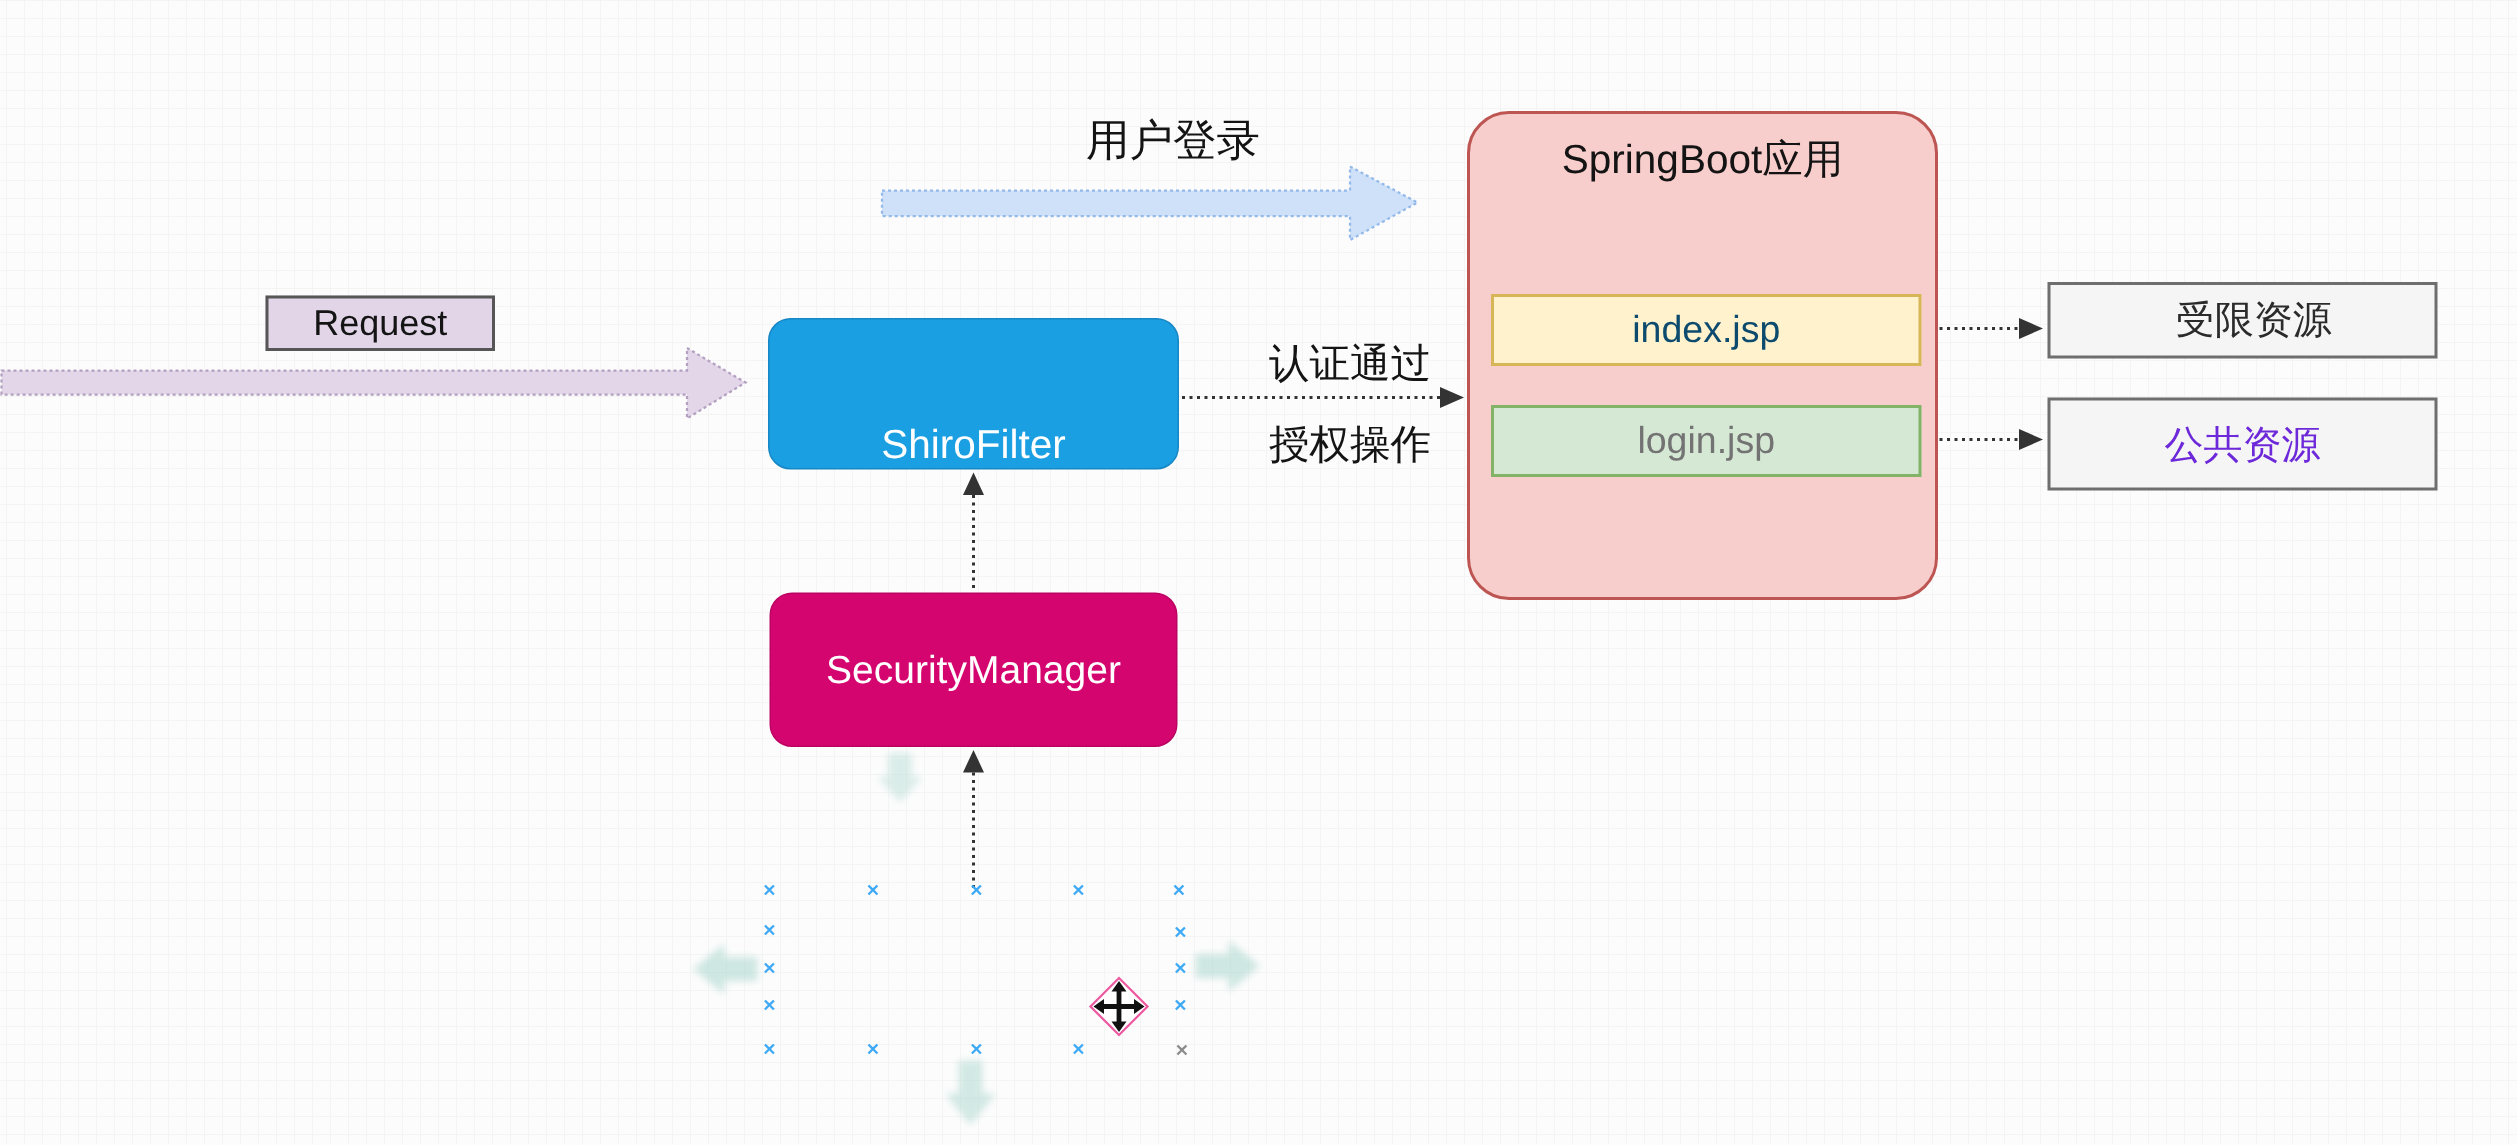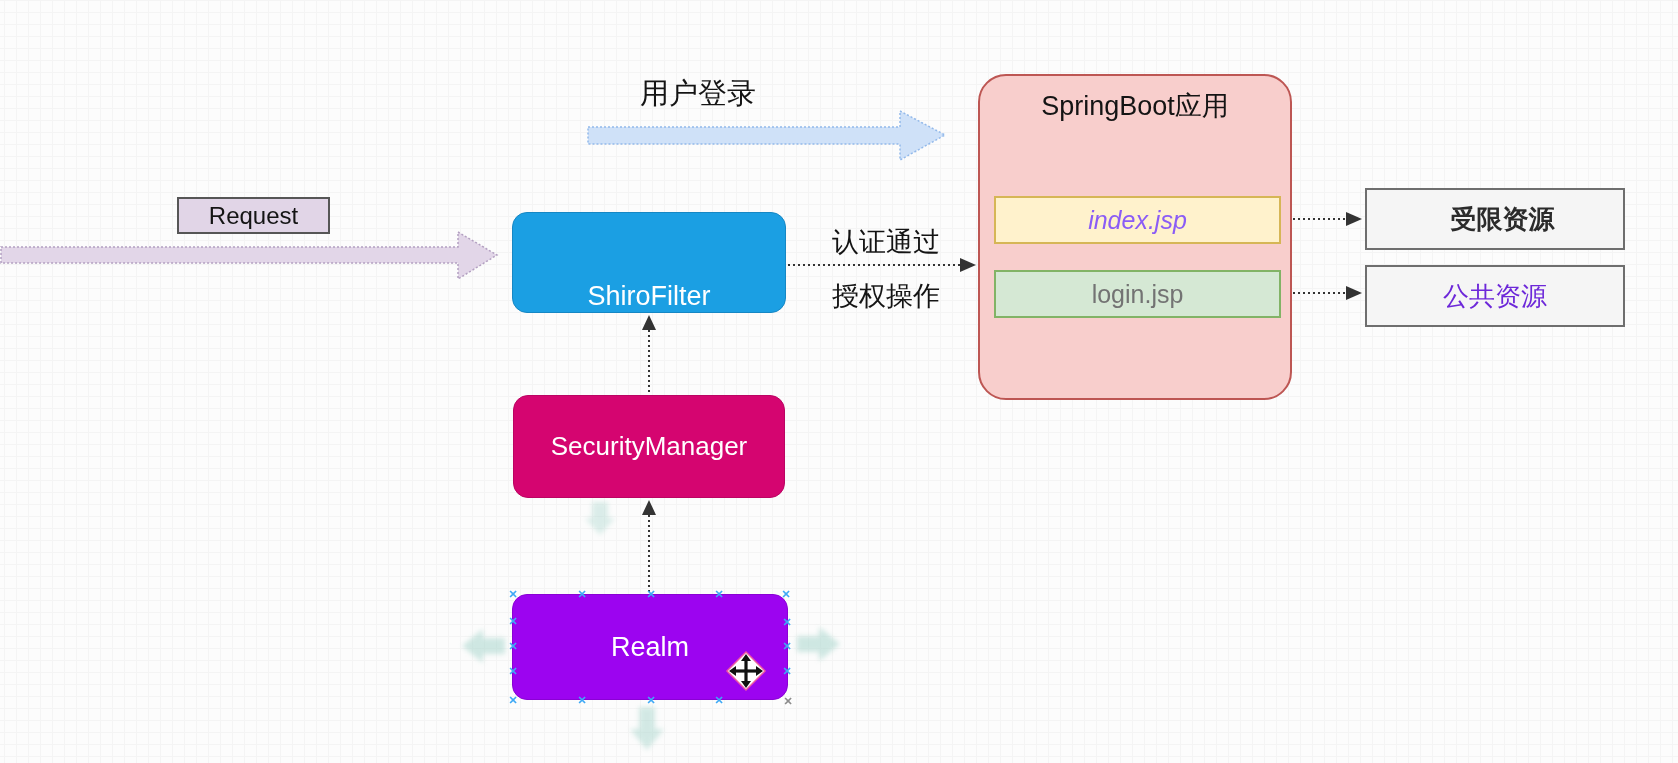--- a/index.html
+++ b/index.html
@@ -33,21 +33,21 @@
     align-items: center;
     justify-content: center;
     text-align: center;
   }
 
   .free-label {
     position: absolute;
     color: #141414;
     font-weight: 500;
     white-space: nowrap;
-    text-align: left;
+    text-align: right;
   }
 
   #user-login-label   { left: 640px; top: 74px;  width: 200px; font-size: 29px; }
   #auth-pass-label    { left: 832px; top: 224px; width: 122px; font-size: 27px; }
   #authz-op-label     { left: 832px; top: 278px; width: 122px; font-size: 27px; }
 
   #request-tag {
     left: 177px; top: 197px; width: 153px; height: 37px;
     border: 2px solid;
     font-size: 24px;
@@ -75,24 +75,24 @@
     font-size: 25px;
   }
 
   #login-jsp {
     left: 994px; top: 270px; width: 287px; height: 48px;
     border: 2px solid;
     font-size: 25px;
   }
 
   #restricted-res {
-    left: 1365px; top: 188px; width: 260px; height: 62px;
+    left: 1365px; top: 188px; width: 260px; height: 51px;
     border: 2px solid;
     font-size: 26px;
-    font-weight: 700;
+    font-weight: 400;
     padding-left: 15px;
   }
 
   #public-res {
     left: 1365px; top: 265px; width: 260px; height: 62px;
     border: 2px solid;
     font-size: 26px;
     font-weight: 500;
   }
 
@@ -170,21 +170,21 @@
   <div class="free-label" id="authz-op-label">授权操作</div>
 
   <div class="node" id="request-tag" style="background-color: rgb(225, 213, 231); border-color: rgb(86, 86, 86); color: rgb(20, 20, 20);">
     <span>Request</span>
   </div>
 
   <div class="node" id="springboot-app" style="background-color: rgb(248, 206, 204); border-color: rgb(189, 86, 83); color: rgb(20, 20, 20);">
     <span>SpringBoot应用</span>
   </div>
 
-  <div class="node" id="index-jsp" style="background-color: rgb(255, 242, 204); border-color: rgb(214, 182, 86); color: #8b5cf6; font-style: italic;">
+  <div class="node" id="index-jsp" style="background-color: rgb(255, 242, 204); border-color: rgb(214, 182, 86); color: #0c4a6e;">
     <span>index.jsp</span>
   </div>
 
   <div class="node" id="login-jsp" style="background-color: rgb(213, 232, 212); border-color: rgb(130, 179, 102); color: #737373;">
     <span>login.jsp</span>
   </div>
 
   <div class="node" id="restricted-res" style="background-color: rgb(245, 245, 245); border-color: rgb(110, 110, 110); color: rgb(43, 43, 43);">
     <span>受限资源</span>
   </div>
@@ -194,23 +194,20 @@
   </div>
 
   <div class="node" id="shiro-filter" style="background-color: rgb(27, 159, 227); border-color: rgb(22, 135, 196); color: rgb(255, 255, 255);">
     <span>ShiroFilter</span>
   </div>
 
   <div class="node" id="security-manager" style="background-color: rgb(213, 5, 112); border-color: rgb(187, 4, 98); color: rgb(255, 255, 255);">
     <span>SecurityManager</span>
   </div>
 
-  <div class="node" id="realm" style="background-color: rgb(156, 4, 240); border-color: rgb(138, 2, 212); color: rgb(255, 255, 255);">
-    <span>Realm</span>
-  </div>
 
   <div id="handles">
       <span class="sel-handle" style="left: 513px; top: 594px; color: rgb(62, 169, 245);">✕</span>
       <span class="sel-handle" style="left: 582px; top: 594px; color: rgb(62, 169, 245);">✕</span>
       <span class="sel-handle" style="left: 651px; top: 594px; color: rgb(62, 169, 245);">✕</span>
       <span class="sel-handle" style="left: 719px; top: 594px; color: rgb(62, 169, 245);">✕</span>
       <span class="sel-handle" style="left: 786px; top: 594px; color: rgb(62, 169, 245);">✕</span>
       <span class="sel-handle" style="left: 513px; top: 621px; color: rgb(62, 169, 245);">✕</span>
       <span class="sel-handle" style="left: 513px; top: 646px; color: rgb(62, 169, 245);">✕</span>
       <span class="sel-handle" style="left: 513px; top: 671px; color: rgb(62, 169, 245);">✕</span>

